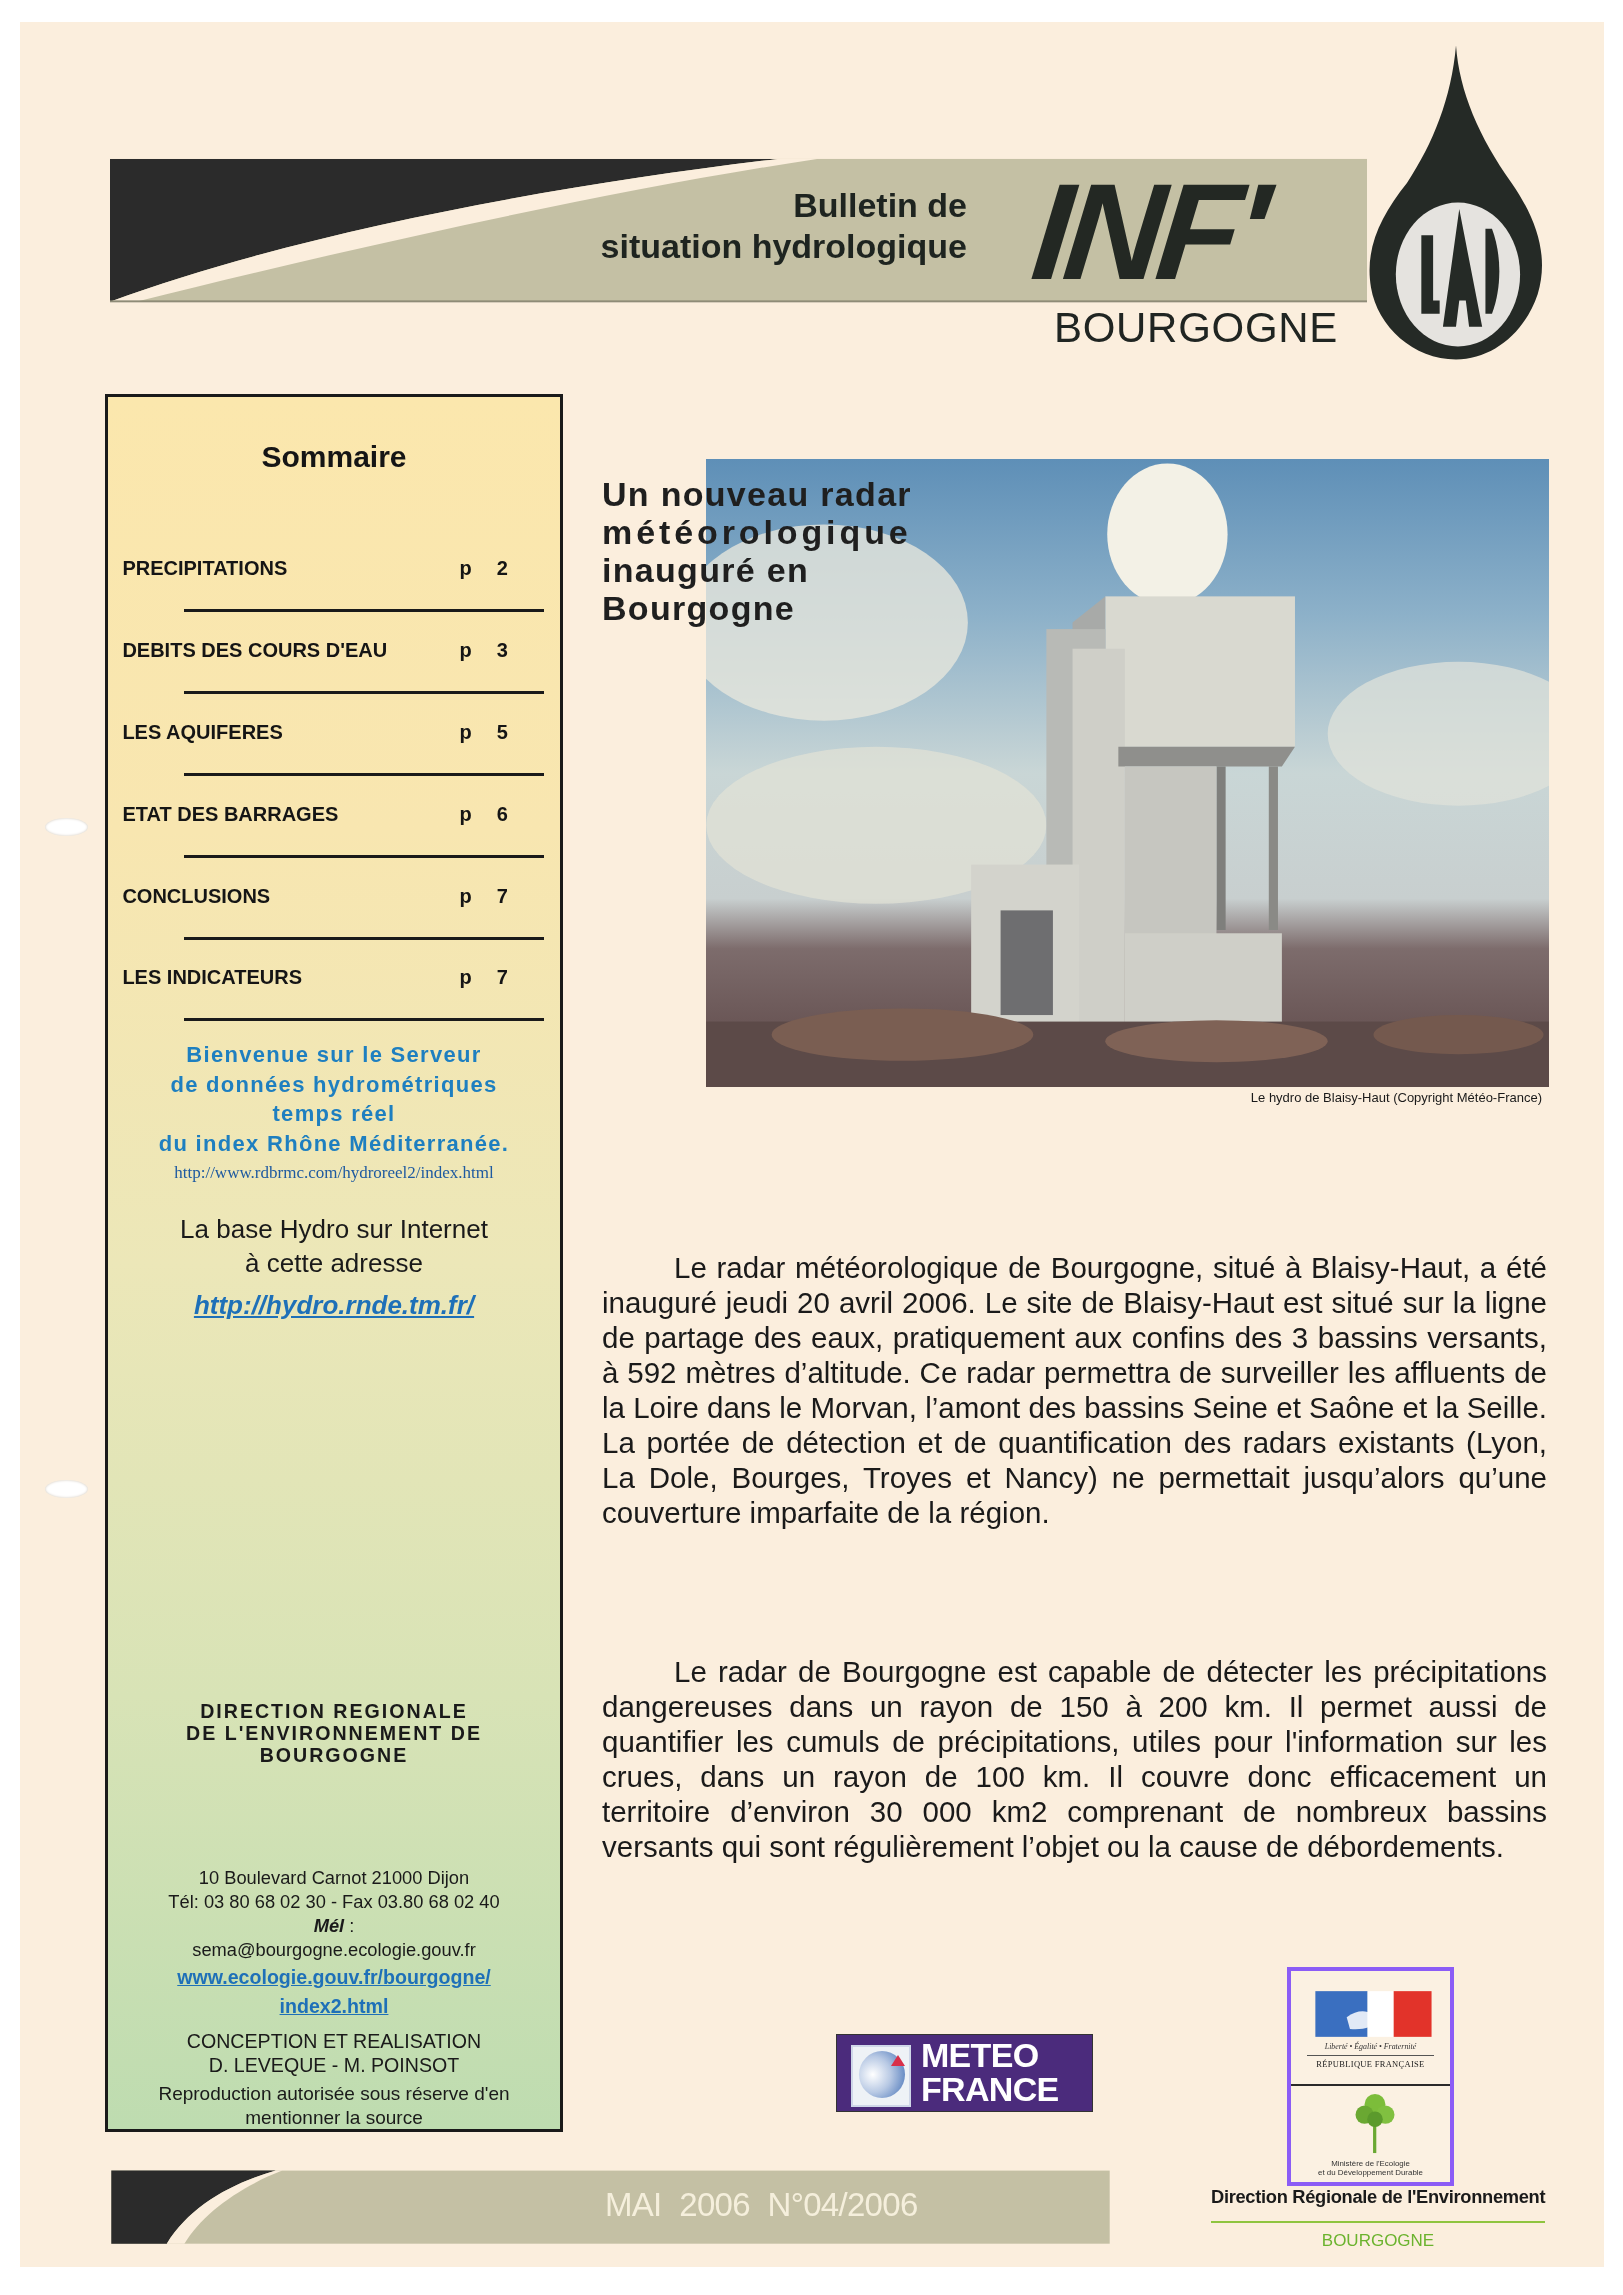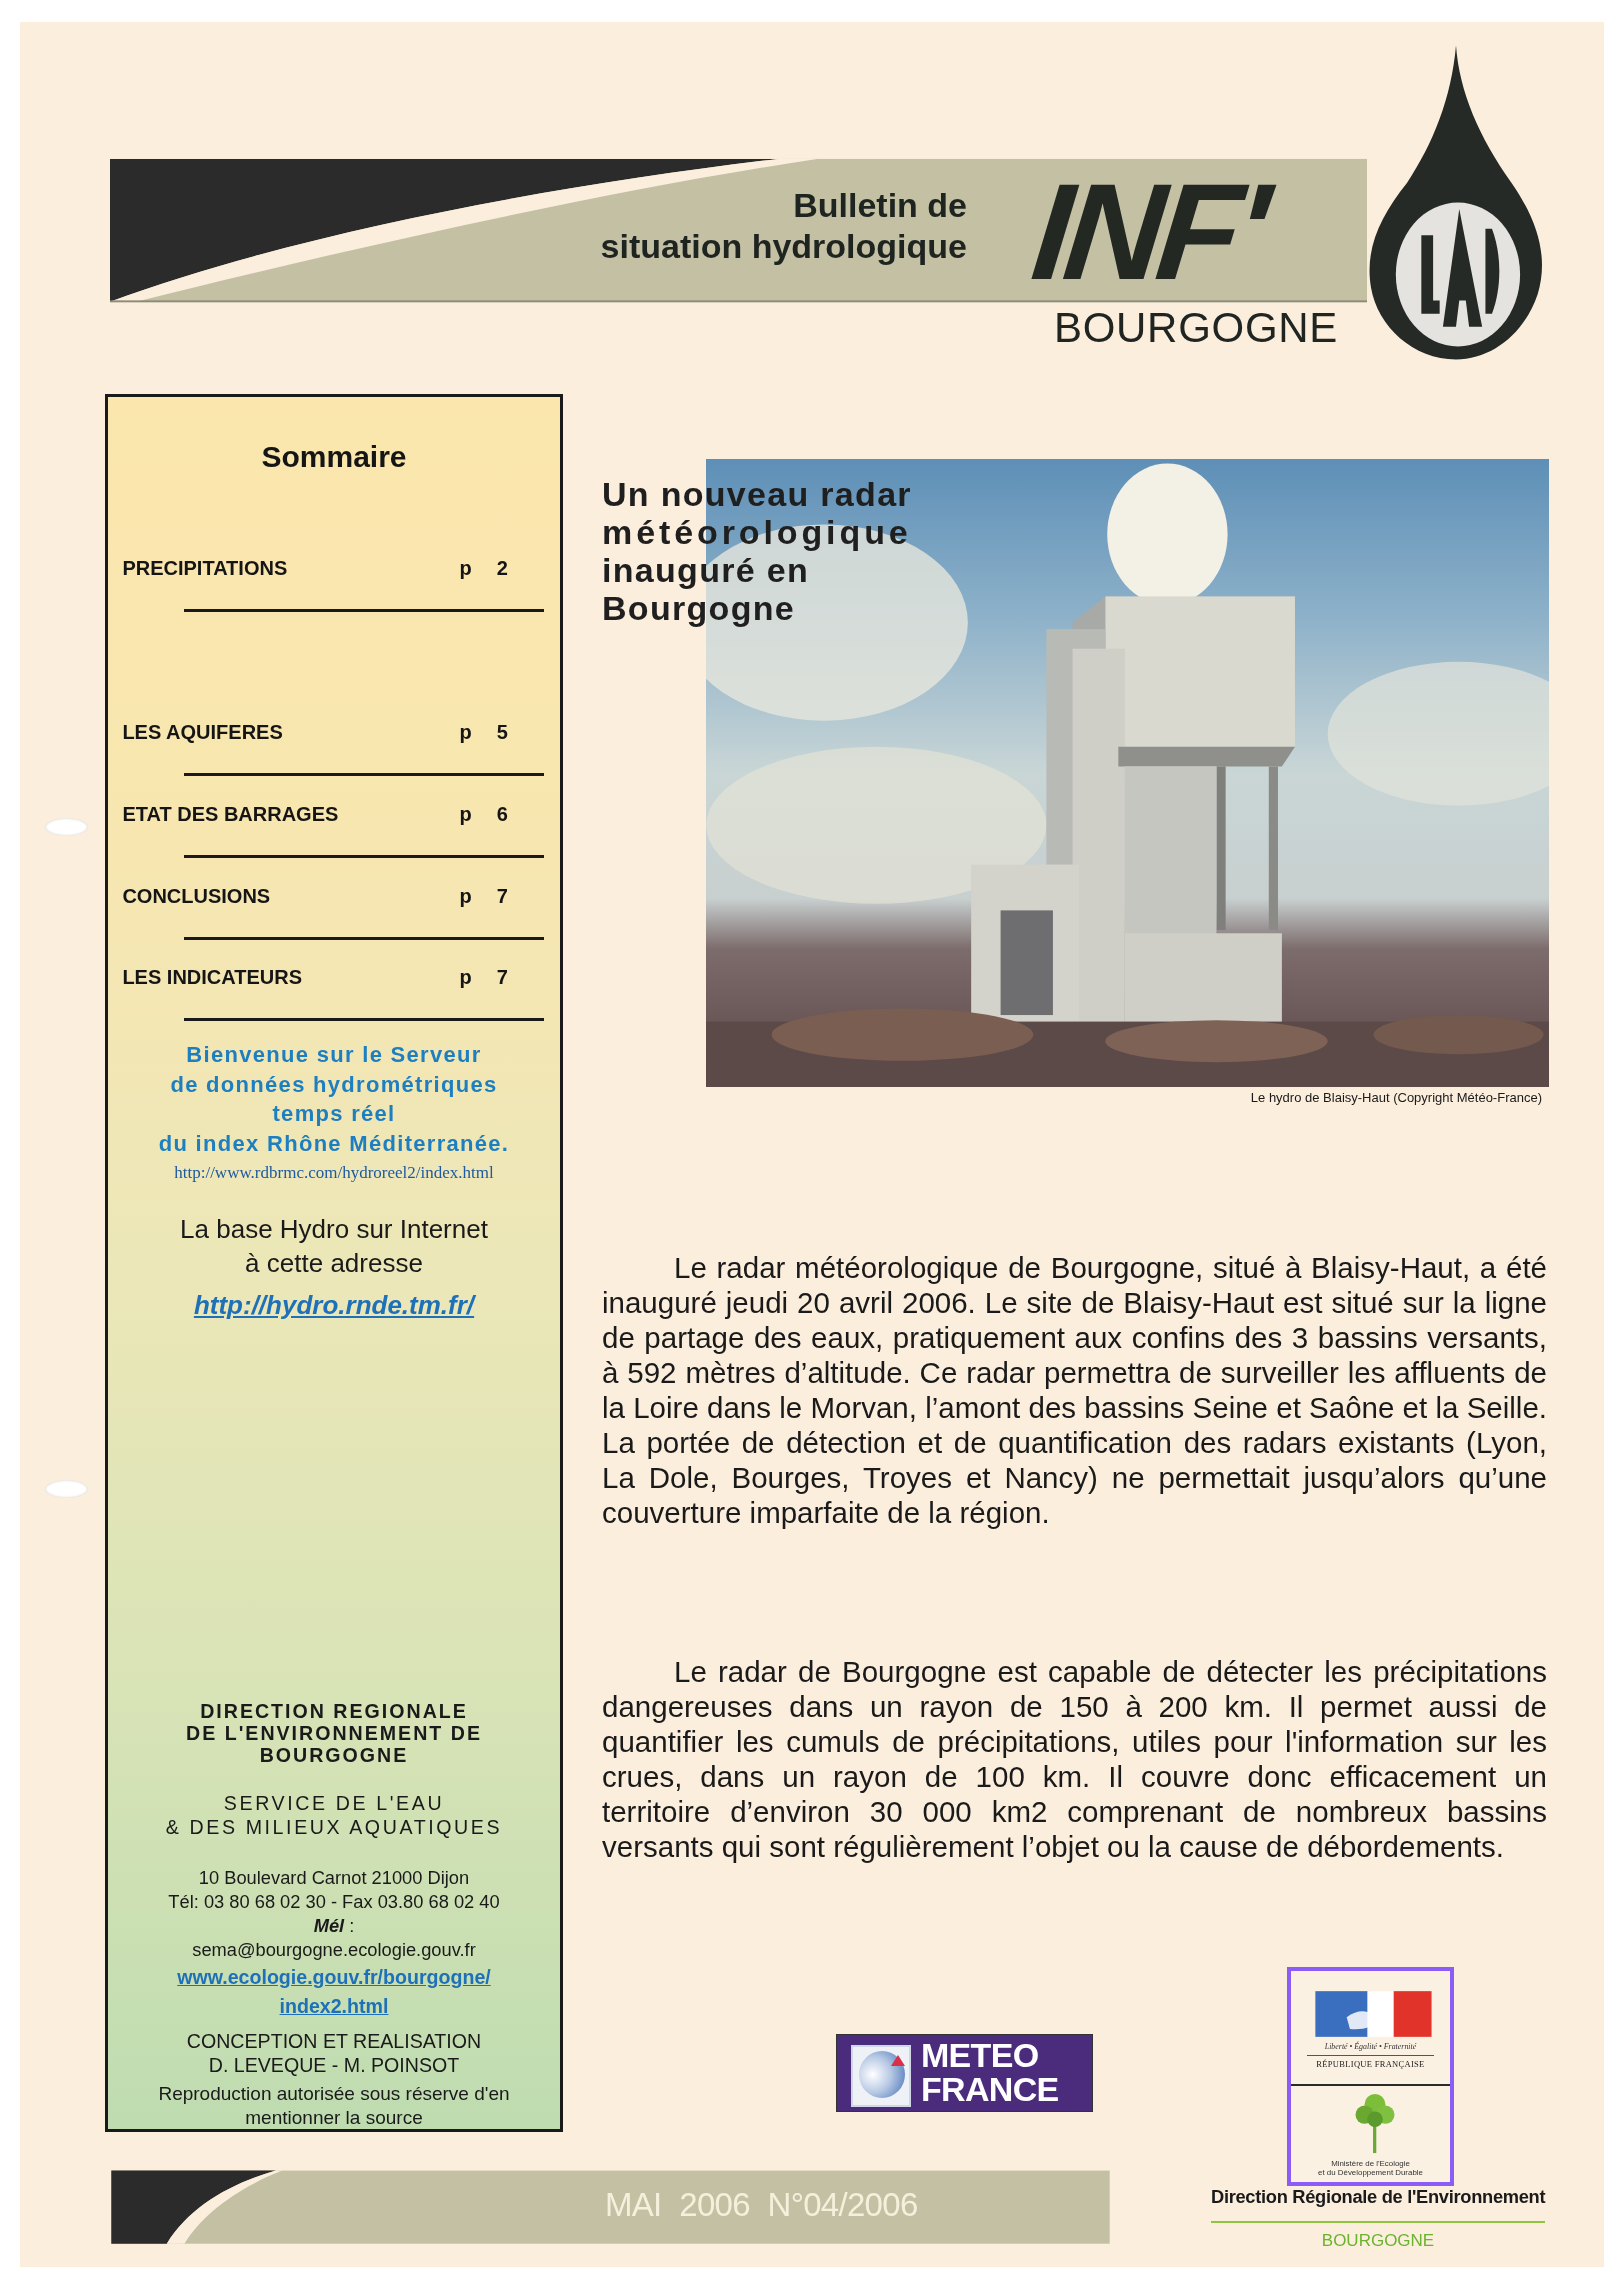--- a/index.html
+++ b/index.html
@@ -196,20 +196,25 @@
 </div>
 
 <div class="sidebar">
   <div class="sidebar-title">Sommaire</div>
 
   <div class="toc-item" style="top:160px;">
     <span class="toc-label">PRECIPITATIONS</span>
     <span class="toc-page">p 2</span>
     <div class="toc-rule"></div>
   </div>
+  <div class="toc-item" style="top:242px;">
+    <span class="toc-label">DEBITS DES COURS D'EAU</span>
+    <span class="toc-page">p 3</span>
+    <div class="toc-rule"></div>
+  </div>
   <div class="toc-item" style="top:324px;">
     <span class="toc-label">LES AQUIFERES</span>
     <span class="toc-page">p 5</span>
     <div class="toc-rule"></div>
   </div>
   <div class="toc-item" style="top:406px;">
     <span class="toc-label">ETAT DES BARRAGES</span>
     <span class="toc-page">p 6</span>
     <div class="toc-rule"></div>
   </div>
@@ -235,24 +240,20 @@
   <div class="hydro-text">
     <div>La base Hydro sur Internet</div>
     <div>à cette adresse</div>
   </div>
   <div class="hydro-link">http://hydro.rnde.tm.fr/</div>
 
   <div class="drire">
     <div>DIRECTION REGIONALE</div>
     <div>DE L'ENVIRONNEMENT DE</div>
     <div>BOURGOGNE</div>
-  </div>
-  <div class="service">
-    <div>SERVICE DE L'EAU</div>
-    <div>&amp; DES MILIEUX AQUATIQUES</div>
   </div>
   <div class="address">
     <div>10 Boulevard Carnot 21000 Dijon</div>
     <div>Tél: 03 80 68 02 30 - Fax 03.80 68 02 40</div>
     <div><span class="mel">Mél</span><span> :</span></div>
     <div>sema@bourgogne.ecologie.gouv.fr</div>
   </div>
   <div class="website">
     <div>www.ecologie.gouv.fr/bourgogne/</div>
     <div>index2.html</div>

